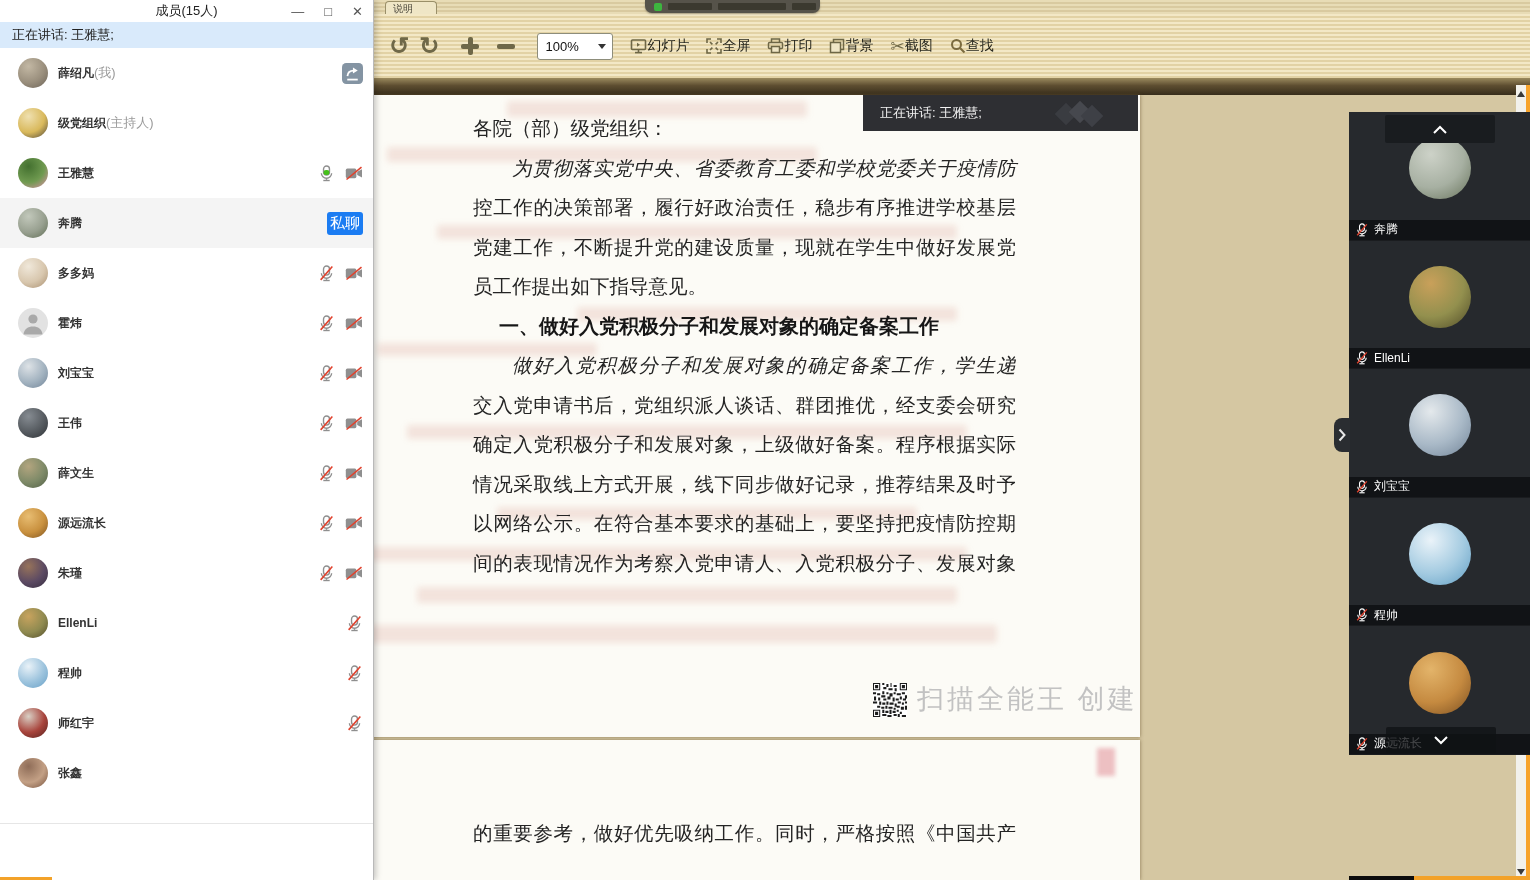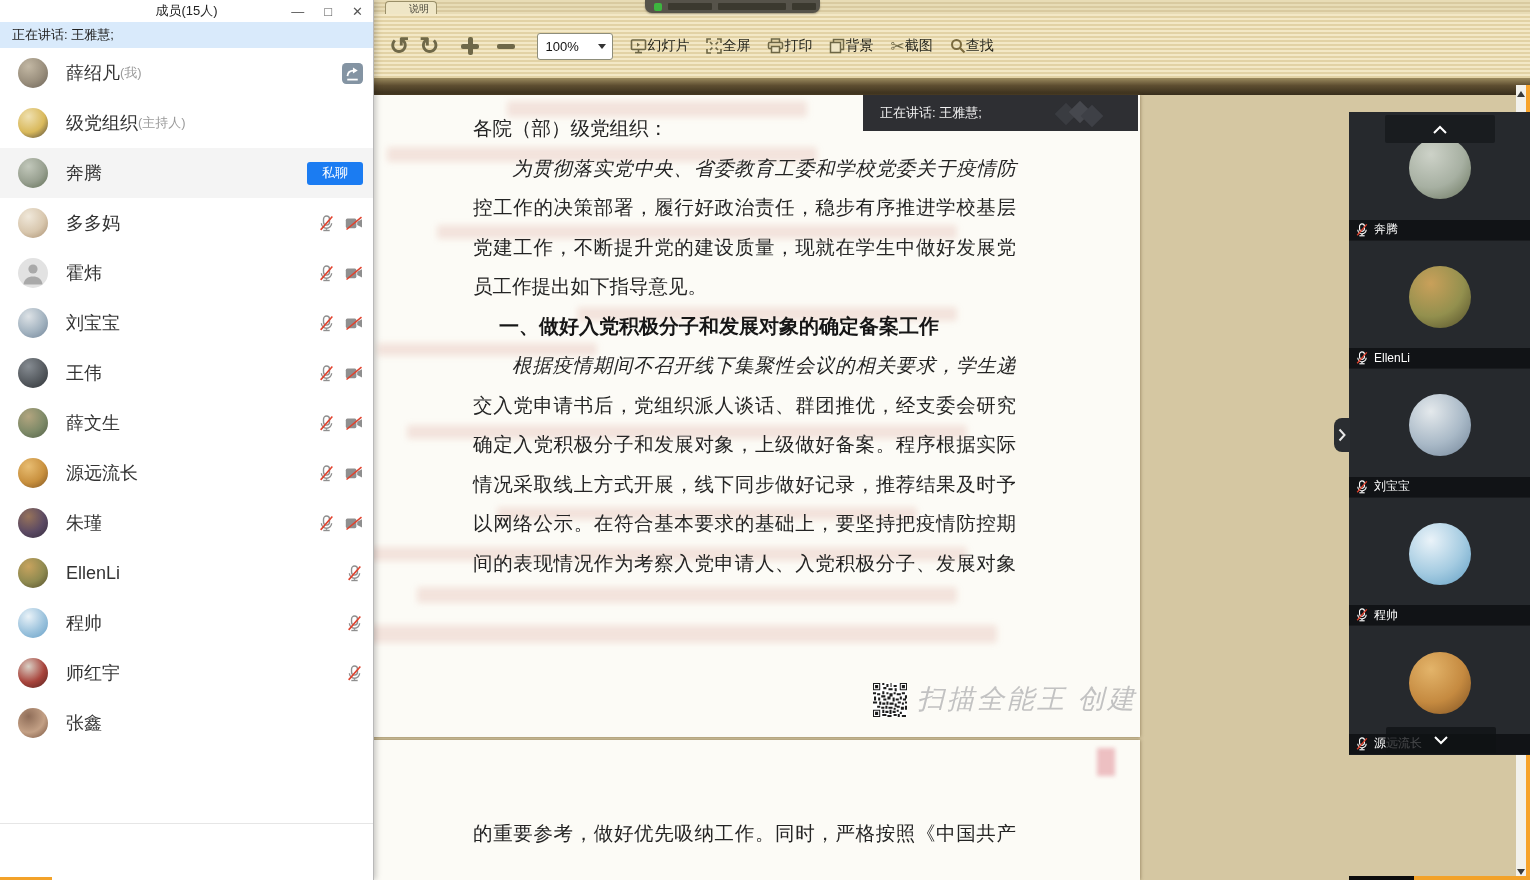--- a/index.html
+++ b/index.html
@@ -8,21 +8,21 @@
          -webkit-font-smoothing:antialiased;}
 
   
   .viewer{position:absolute;left:345px;top:0;width:1185px;height:880px;z-index:1;}
   .tabs-strip{position:absolute;left:0;top:0;width:100%;height:14px;
       background:repeating-linear-gradient(180deg,#e8dcb6 0 2px,#d9caa0 2px 4px);}
   .vtab{position:absolute;top:1px;height:13px;line-height:13px;font-size:10px;color:#4a463a;
       background:#efe6c6;border:1px solid #9a8f68;border-bottom:none;border-radius:4px 4px 0 0;
       padding:0 7px;box-sizing:border-box;overflow:hidden;}
   .vtab.t1{left:-6px;width:28px;}
-  .vtab.t2{left:40px;width:52px;text-align:right;}
+  .vtab.t2{left:40px;width:52px;text-align:left;}
   .toolbar{position:absolute;left:0;top:14px;width:100%;height:64px;
       background:repeating-linear-gradient(180deg,#f3e8c6 0 2px,#e2d2a5 2px 4px);
       display:flex;align-items:center;}
   .toolbar:after{content:"";position:absolute;left:0;right:0;bottom:-17px;height:17px;
       background:linear-gradient(180deg,#9b8a5e,#5d4d30 45%,#372d1b);}
   .tb-label{font-size:13px;color:#3c3c30;margin-left:6px;}
   .tb-rot{font-size:24px;font-weight:bold;color:#6f6848;margin-left:18px;line-height:1;cursor:default;}
   .tb-rot.cw{margin-left:10px;}
   .tb-plus,.tb-minus{position:relative;width:22px;height:22px;margin-left:20px;}
   .tb-plus:before,.tb-minus:before{content:"";position:absolute;left:2px;top:9px;width:18px;height:5px;
@@ -56,21 +56,21 @@
   .dline{height:39.5px;line-height:39.5px;font-size:19.5px;color:#242424;
       font-family:"Liberation Serif",serif;white-space:nowrap;}
   .dline.k-full{text-align:justify;text-align-last:justify;white-space:normal;}
   .dline.k-indent-full{text-align:justify;text-align-last:justify;text-indent:39px;white-space:normal;font-style:italic;}
   .dline.k-open{text-align:left;}
   .dline.k-heading{font-family:"Liberation Sans",sans-serif;font-weight:bold;font-size:20px;
       color:#161616;padding-left:26px;}
   .bleed{position:absolute;background:rgba(201,110,95,.17);filter:blur(3px);border-radius:3px;}
   .qr{position:absolute;left:526px;top:588px;}
   .watermark{position:absolute;left:570px;top:586px;font-size:27px;color:#c2c2c2;
-      letter-spacing:3px;font-family:"Liberation Sans",sans-serif;font-style:italic;}
+      letter-spacing:3px;font-family:"Liberation Sans",sans-serif;}
   .pink-smudge{position:absolute;left:750px;top:8px;width:18px;height:28px;
       background:rgba(220,120,130,.45);filter:blur(2px);}
 
   
   .speak-overlay{position:absolute;left:518px;top:95px;width:275px;height:36px;background:#2e2f33;
       display:flex;align-items:center;z-index:3;}
   .speak-overlay .txt{font-size:13px;color:#f2f2f2;margin-left:17px;}
   .speak-overlay .dmds{position:absolute;right:34px;top:7px;width:50px;height:24px;}
   .dmds span{position:absolute;width:16px;height:16px;transform:rotate(45deg);}
   .dmds .d1{left:4px;top:4px;background:#3a3c41;}
@@ -111,24 +111,24 @@
       text-align:center;font-size:13px;color:#222;}
   .m-ctrls{position:absolute;right:10px;top:0;height:22px;display:flex;align-items:center;gap:20px;z-index:2;}
   .m-ctrl{font-size:13px;color:#555;line-height:1;cursor:default;}
   .m-banner{position:absolute;left:0;top:22px;width:100%;height:26px;background:#d9eafb;
       display:flex;align-items:center;}
   .m-banner span{font-size:13px;color:#222;margin-left:12px;}
   .m-list{position:absolute;left:0;top:48px;width:100%;height:750px;}
   .m-row{position:relative;height:50px;display:flex;align-items:center;}
   .m-row.hover{background:#f4f4f4;}
   .avatar{width:30px;height:30px;border-radius:50%;margin-left:18px;flex:0 0 30px;}
-  .m-name{font-size:18px;color:#333;margin-left:18px;white-space:nowrap;}
+  .m-name{font-size:12px;color:#333;margin-left:10px;white-space:nowrap;font-weight:bold;}
   .m-tag{font-size:13px;color:#9a9a9a;white-space:nowrap;}
   .m-icons{margin-left:auto;margin-right:10px;display:flex;align-items:center;gap:10px;}
-  .pchat{width:56px;height:23px;background:#1b7cf2;border-radius:3px;color:#fff;font-size:13px;
+  .pchat{width:36px;height:23px;background:#1b7cf2;border-radius:3px;color:#fff;font-size:15px;
       display:flex;align-items:center;justify-content:center;}
   .m-footer-line{position:absolute;left:0;top:823px;width:100%;height:1px;background:#e6e6e6;}
 
   
   .sliver{position:absolute;z-index:20;}
   .sl-orange-left{left:0;top:877px;width:52px;height:3px;background:#f3a229;}
   .sl-black{left:1349px;top:876px;width:65px;height:4px;background:#0c0c0c;z-index:6;}
   .sl-orange-right{left:1414px;top:876px;width:116px;height:4px;background:#f3a229;z-index:6;}
 </style>
 </head>
@@ -225,21 +225,21 @@
       <div class="bleed" style="left:20px;top:452px;width:600px;height:14px"></div>
       <div class="bleed" style="left:70px;top:492px;width:540px;height:16px"></div>
       <div class="bleed" style="left:10px;top:530px;width:640px;height:18px"></div>
       <div class="doc-lines" id="page1-lines">
           <div class="dline k-open">各院（部）级党组织：</div>
           <div class="dline k-indent-full">为贯彻落实党中央、省委教育工委和学校党委关于疫情防</div>
           <div class="dline k-full">控工作的决策部署，履行好政治责任，稳步有序推进学校基层</div>
           <div class="dline k-full">党建工作，不断提升党的建设质量，现就在学生中做好发展党</div>
           <div class="dline k-open">员工作提出如下指导意见。</div>
           <div class="dline k-heading">一、做好入党积极分子和发展对象的确定备案工作</div>
-          <div class="dline k-indent-full">根据疫情期间不召开线下集聚性会议的相关要求，学生递</div>
+          <div class="dline k-indent-full">做好入党积极分子和发展对象的确定备案工作，学生递</div>
           <div class="dline k-full">交入党申请书后，党组织派人谈话、群团推优，经支委会研究</div>
           <div class="dline k-full">确定入党积极分子和发展对象，上级做好备案。程序根据实际</div>
           <div class="dline k-full">情况采取线上方式开展，线下同步做好记录，推荐结果及时予</div>
           <div class="dline k-full">以网络公示。在符合基本要求的基础上，要坚持把疫情防控期</div>
           <div class="dline k-full">间的表现情况作为考察入党申请人、入党积极分子、发展对象</div>
         </div>
       <svg class="qr" viewBox="0 0 33 33" width="34" height="34">
         <rect width="33" height="33" fill="#fff"></rect>
         <path fill="#1c1c1c" d="M0 0h7v7H0zM26 0h7v7h-7zM0 26h7v7H0z"></path>
         <path fill="#fff" d="M1 1h5v5H1zM27 1h5v5h-5zM1 27h5v5H1z"></path>
@@ -402,20 +402,40 @@
           </span>
   </div>
 
   <div class="m-row">
     <span class="avatar" style="background: radial-gradient(circle at 35% 28%, rgb(239, 224, 176), rgb(217, 185, 92) 55%, rgb(74, 66, 56));"></span>
     <span class="m-name">级党组织</span>
     <span class="m-tag">(主持人)</span>
     <span class="m-icons"></span>
   </div>
 
+  <div class="m-row">
+    <span class="avatar" style="background: radial-gradient(circle at 35% 28%, rgb(67, 112, 47), rgb(111, 154, 80) 55%, rgb(229, 144, 174));"></span>
+    <span class="m-name">王雅慧</span>
+    <span class="m-tag"></span>
+    <span class="m-icons">
+ <svg width="17" height="17" viewBox="0 0 16 16">
+  <rect x="5.2" y="1" width="5.6" height="8.5" rx="2.8" fill="#fff" stroke="#8f8f8f" stroke-width="1.3"></rect>
+  <rect x="5.2" y="4.8" width="5.6" height="4.7" rx="2.3" fill="#45c01a"></rect>
+  <path d="M3.2 7.7a4.8 4.8 0 0 0 9.6 0" fill="none" stroke="#8f8f8f" stroke-width="1.3"></path>
+  <line x1="8" y1="12.5" x2="8" y2="14" stroke="#8f8f8f" stroke-width="1.3"></line>
+  <line x1="5" y1="14.6" x2="11" y2="14.6" stroke="#8f8f8f" stroke-width="1.3"></line>
+
+ </svg>
+ <svg width="18" height="15" viewBox="0 0 18 15">
+  <rect x="0.8" y="2.6" width="10.6" height="9.6" rx="1.6" fill="#8f8f8f"></rect>
+  <path d="M12.2 5.8 17 3.2v8.4l-4.8-2.6z" fill="#8f8f8f"></path>
+  <line x1="1.5" y1="13.5" x2="16.5" y2="1.2" stroke="#e0422e" stroke-width="1.6"></line>
+ </svg>
+          </span>
+  </div>
 
   <div class="m-row hover">
     <span class="avatar" style="background: radial-gradient(circle at 35% 28%, rgb(194, 200, 187), rgb(152, 160, 144) 55%, rgb(95, 109, 84));"></span>
     <span class="m-name">奔腾</span>
     <span class="m-tag"></span>
     <span class="m-icons">
             <div class="pchat">私聊</div>
           </span>
   </div>
 

